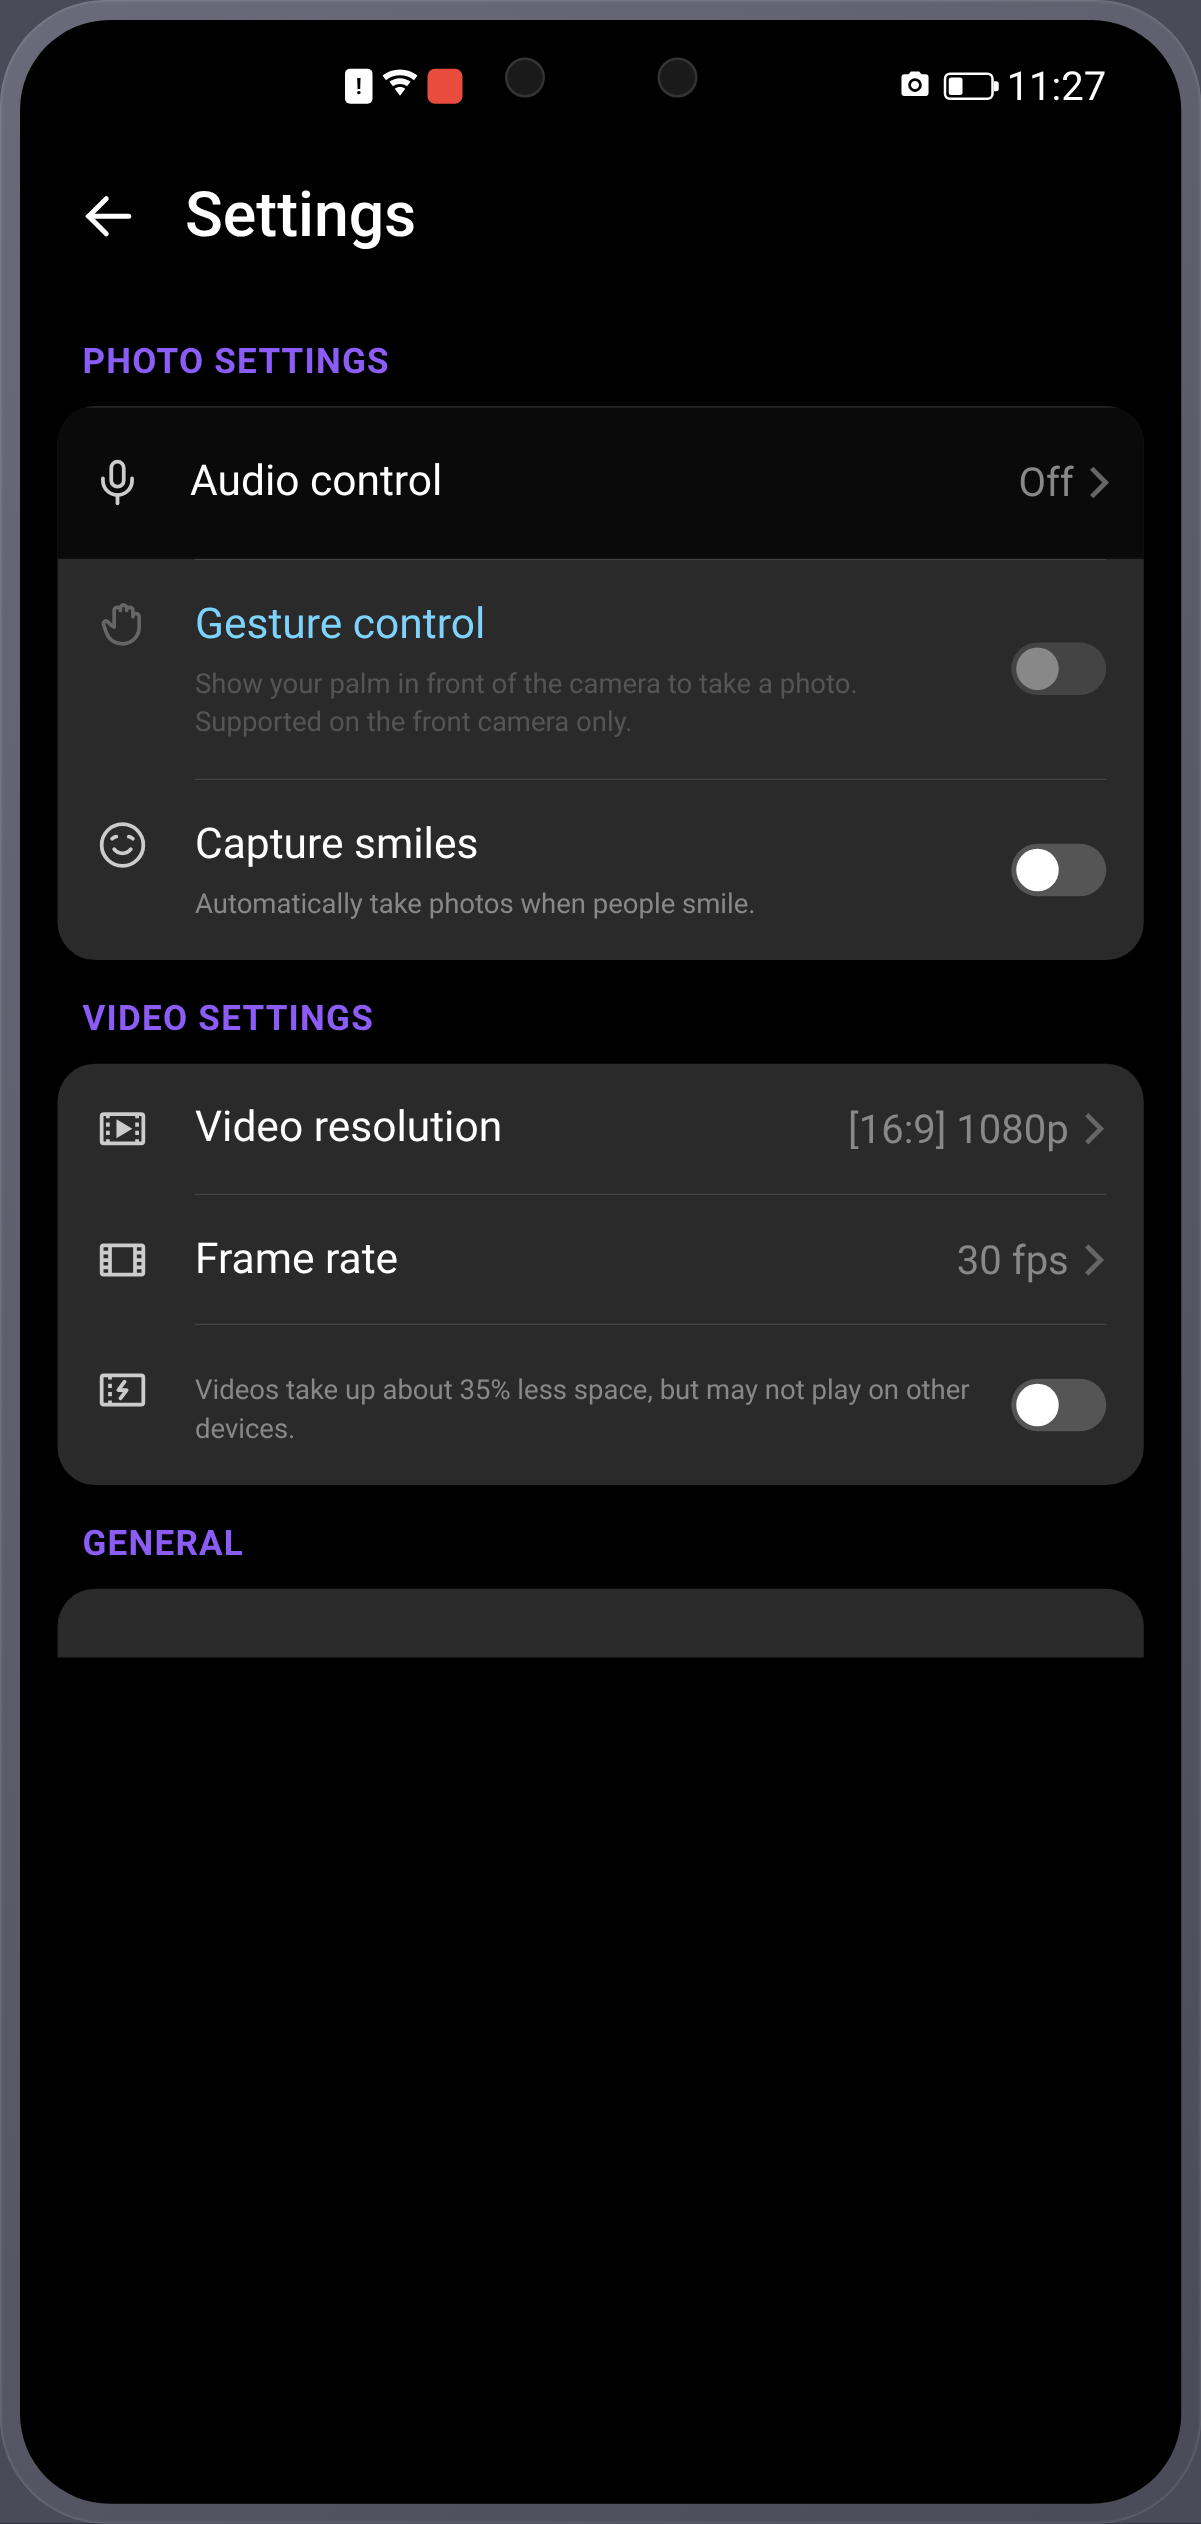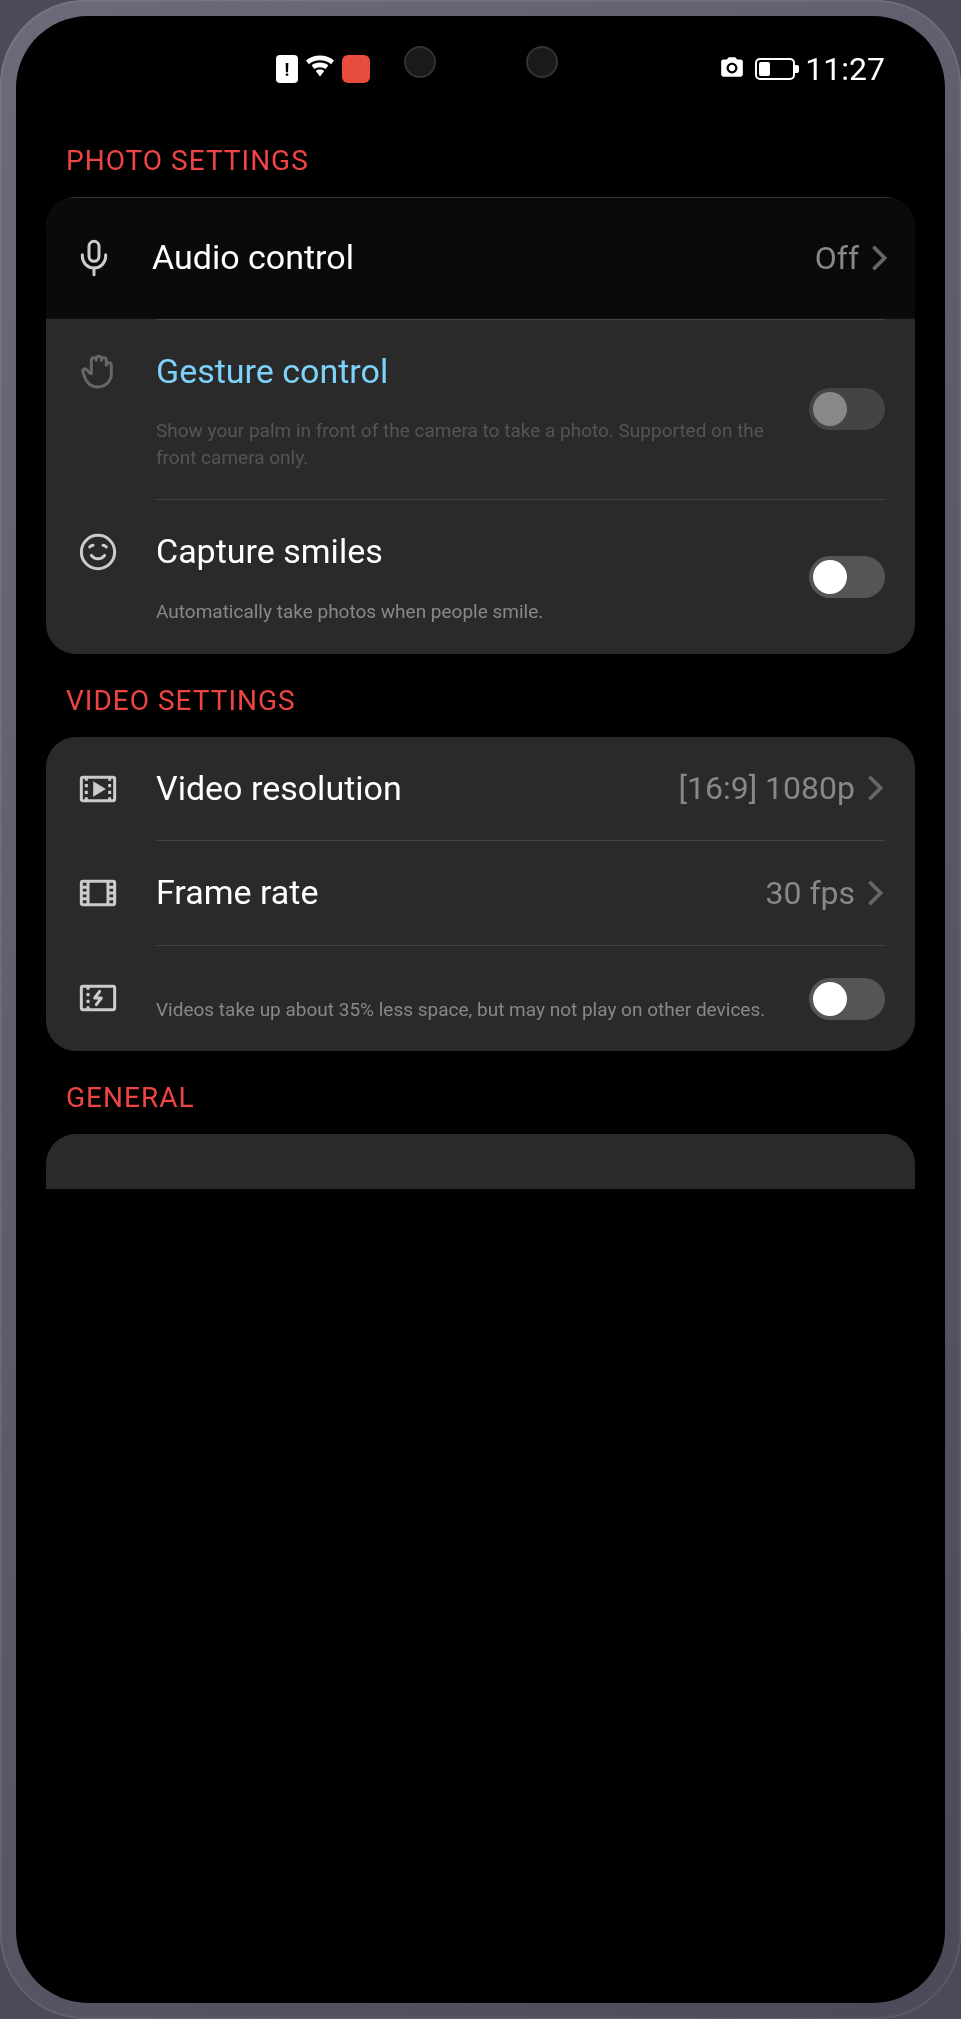--- a/index.html
+++ b/index.html
@@ -152,23 +152,23 @@
       color: #fff;
       font-size: 50px;
       font-weight: 500;
     }
 
     .content {
       padding: 10px 30px 0 30px;
     }
 
     .section-header {
-      color: #ef4444;
+      color: #8b5cf6;
       font-size: 28px;
-      font-weight: 400;
+      font-weight: 700;
       letter-spacing: 1px;
       padding: 30px 20px 20px 20px;
     }
 
     .settings-card {
       background: #2a2a2a;
       border-radius: 30px;
       overflow: hidden;
     }
     
@@ -235,23 +235,23 @@
       font-weight: 400;
       line-height: 1.4;
     }
     
     .setting-title.disabled {
       color: #7dd3fc;
     }
 
     .setting-desc {
       color: #888;
-      font-size: 19px;
+      font-size: 22px;
       line-height: 1.4;
-      margin-top: 23px;
+      margin-top: 10px;
       padding-right: 10px;
     }
     
     .setting-desc.disabled {
       color: #555;
     }
 
     .setting-value-wrap {
       display: flex;
       align-items: center;
@@ -333,20 +333,29 @@
         <span>
           <svg width="26" height="26" viewBox="0 0 24 24" fill="#fff">
               <path d="M20 5h-3.17L15 3H9L7.17 5H4c-1.1 0-2 .9-2 2v12c0 1.1.9 2 2 2h16c1.1 0 2-.9 2-2V7c0-1.1-.9-2-2-2zm-8 13c-2.76 0-5-2.24-5-5s2.24-5 5-5 5 2.24 5 5-2.24 5-5 5zm0-8c-1.66 0-3 1.34-3 3s1.34 3 3 3 3-1.34 3-3-1.34-3-3-3z"></path>
             </svg>
         </span>
         <span class="battery-icon"></span>
         <span>11:27</span>
       </div>
     </div>
 
+    <div class="header">
+      <div class="back-arrow">
+        <svg width="48" height="48" viewBox="0 0 24 24" fill="none" stroke="currentColor" stroke-width="2" stroke-linecap="round">
+            <line x1="20" y1="12" x2="4" y2="12"></line>
+            <polyline points="11 5 4 12 11 19"></polyline>
+          </svg>
+      </div>
+      <h1 class="page-title">Settings</h1>
+    </div>
 
     <div class="content">
 
       <div class="section-header">PHOTO SETTINGS</div>
 
       <div class="settings-card">
 
 
         <div class="setting-row highlighted">
           <div class="setting-icon-wrap">

